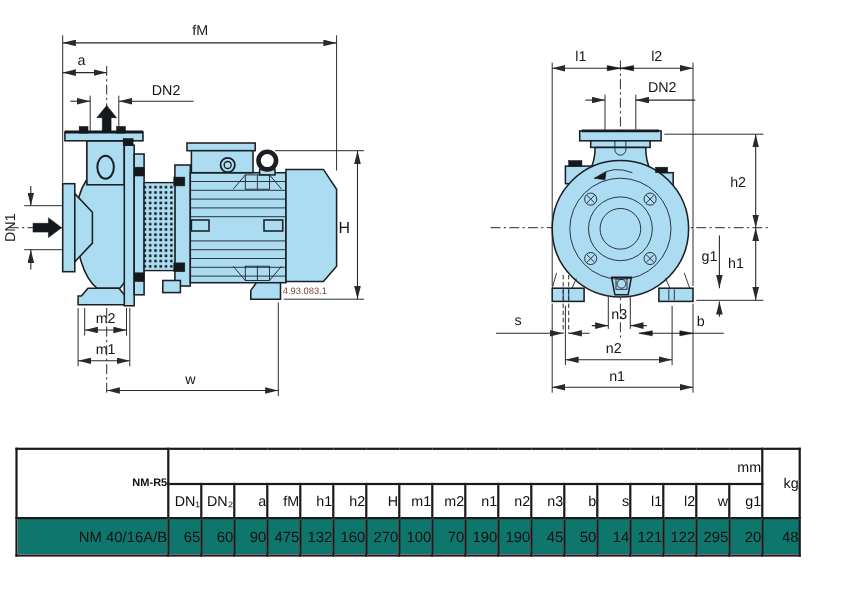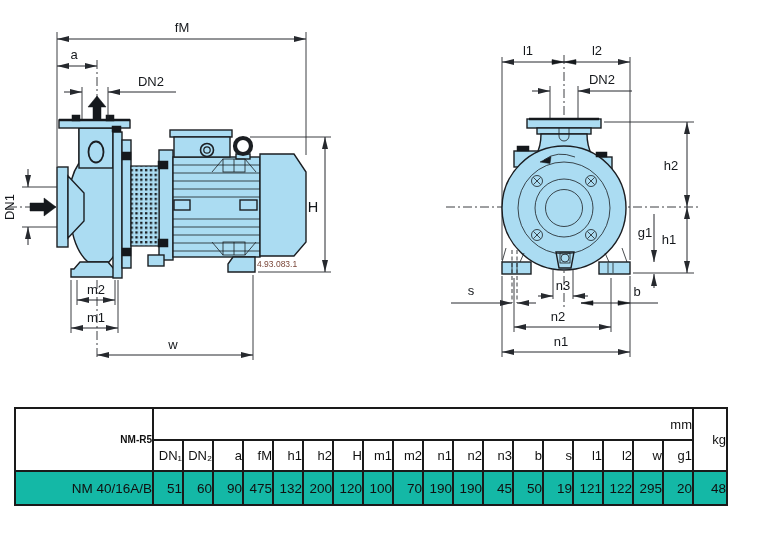--- a/index.html
+++ b/index.html
@@ -25,21 +25,21 @@
     border-collapse:collapse;table-layout:fixed;
     font-size:13px;color:#101010;
     border:2.5px solid #1a1a1a;
   }
   table.spec td{
     border:2px solid #1a1a1a;text-align:right;padding:0;
     overflow:hidden;white-space:nowrap;
   }
   tr.r1 td{height:30px;}
   tr.r2 td{height:29px;}
-  tr.r3 td{height:32px;background:#14b8a6;font-size:13.5px;}
+  tr.r3 td{height:32px;background:#0f766e;font-size:13.5px;}
   td.series{font-weight:bold;font-size:10px;text-align:left;padding-left:24px;}
   td.model{text-align:left;padding-left:11px;white-space:pre;}
 </style>
 </head>
 <body>
 
 <svg id="drawing" width="774" height="402" viewBox="0 0 774 402">
   <defs>
     <marker id="ar" viewBox="0 0 12 6" refX="12" refY="3" markerWidth="12" markerHeight="6" orient="auto-start-reverse" markerUnits="userSpaceOnUse">
       <path d="M0,0 L12,3 L0,6 Z" fill="#26292e"></path>
@@ -317,34 +317,34 @@
       <td>n3</td>
       <td>b</td>
       <td>s</td>
       <td>l1</td>
       <td>l2</td>
       <td>w</td>
       <td>g1</td>
     </tr>
     <tr class="r3">
       <td class="model">NM    40/16A/B</td>
-      <td>51</td>
+      <td>65</td>
       <td>60</td>
       <td>90</td>
       <td>475</td>
       <td>132</td>
-      <td>200</td>
-      <td>120</td>
+      <td>160</td>
+      <td>270</td>
       <td>100</td>
       <td>70</td>
       <td>190</td>
       <td>190</td>
       <td>45</td>
       <td>50</td>
-      <td>19</td>
+      <td>14</td>
       <td>121</td>
       <td>122</td>
       <td>295</td>
       <td>20</td>
       <td>48</td>
     </tr>
   </tbody>
     </table>
 </div>
 

